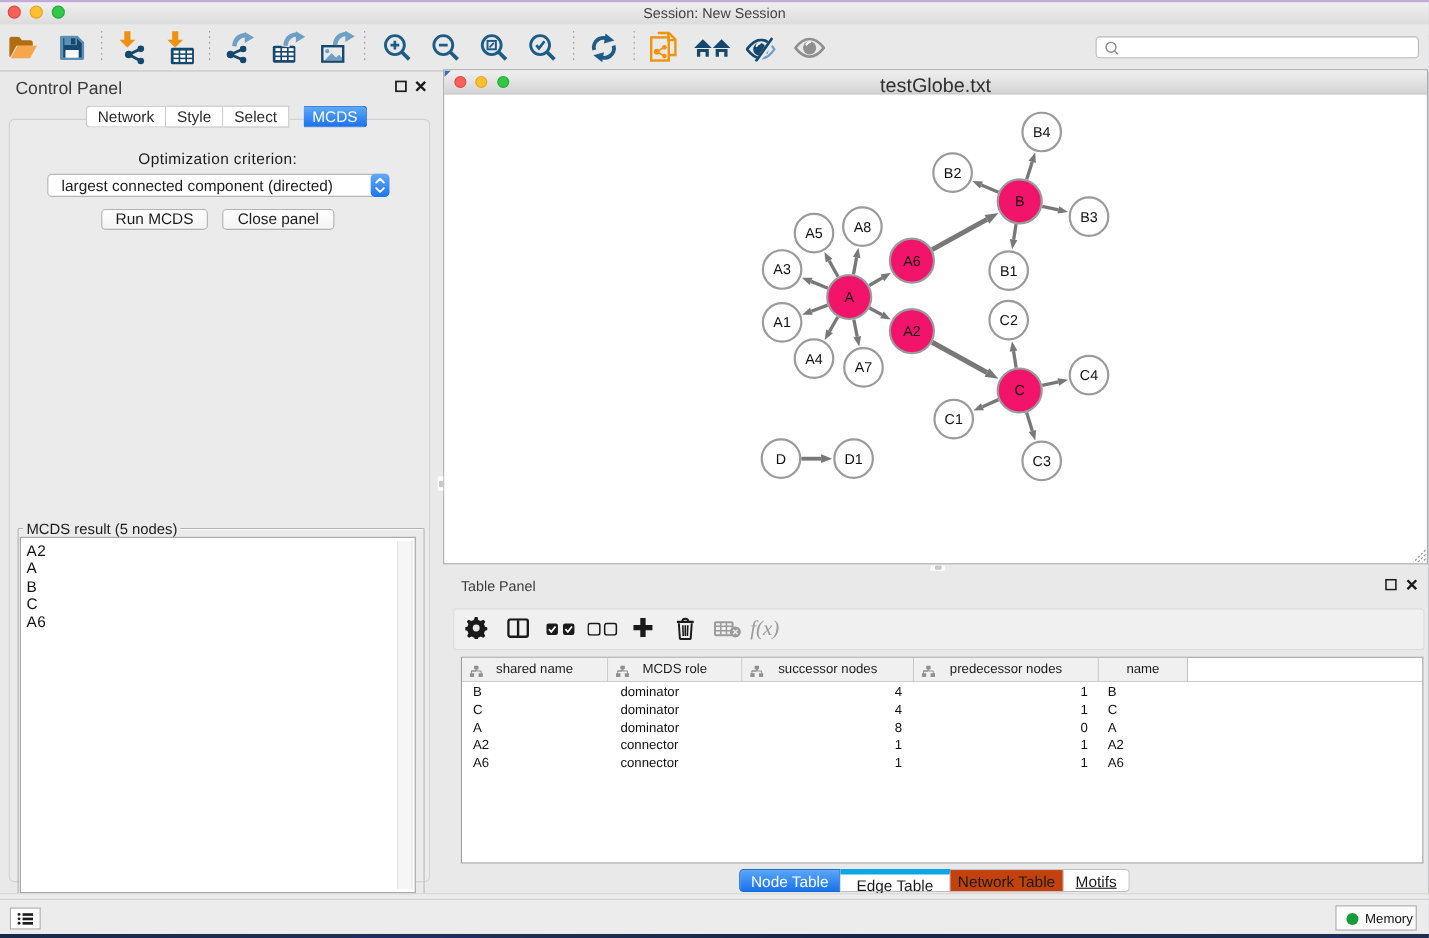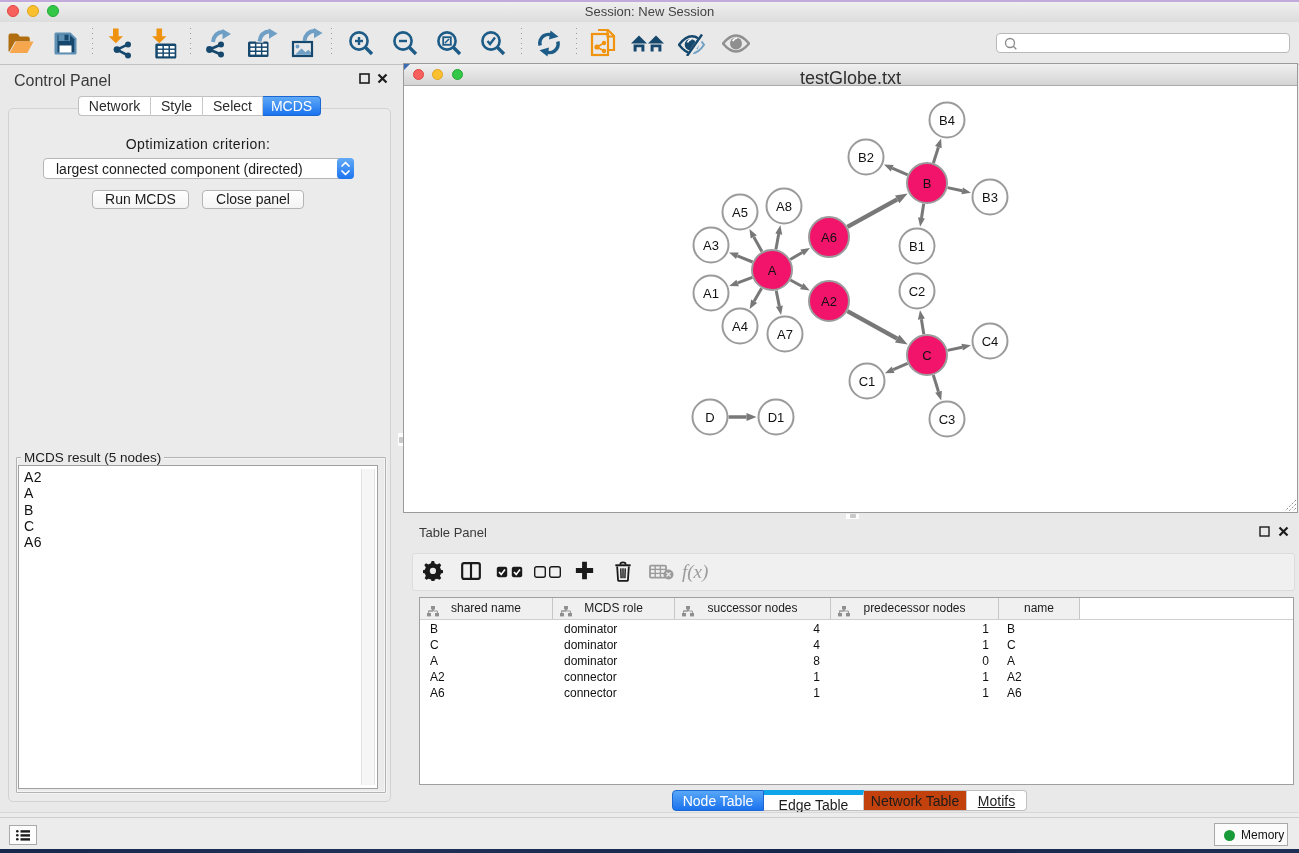--- a/index.html
+++ b/index.html
@@ -21,30 +21,30 @@
 .ticon { position:absolute; top:5px; }
 #search { position:absolute; left:996px; top:11px; width:294px; height:20px; background:#fff; border:1px solid #b9b9b9; border-radius:4px; }
 
 #cp-title { position:absolute; left:14px; top:72px; font-size:16px; color:#3a3a3a; }
 .winbtn { position:absolute; font-size:12px; color:#222; }
 #cp-body { position:absolute; left:8px; top:108px; width:383px; height:694px; background:#ebebeb; border:1px solid #d2d2d2; border-radius:5px; }
 .tabbar { position:absolute; display:flex; height:20px; }
 .tabbar .tab { height:20px; line-height:19px; text-align:center; font-size:14px; color:#2b2b2b;
   background:#ffffff; border-top:1px solid #c0c0c0; border-bottom:1px solid #c0c0c0; border-right:1px solid #c9c9c9; padding:0; }
 .tabbar .tab:first-child { border-left:1px solid #c0c0c0; border-radius:4px 0 0 4px; }
-.tabbar .tab:last-child { border-radius:0 4px 4px 0; }
+.tabbar .tab:last-child { border-radius:0 4px 4px 0;margin-left:13px; }
 .tabbar .tab.sel { background:linear-gradient(#5fa9f7,#1a72ee); color:#fff; border-color:#1a67d2; }
 #opt-label { position:absolute; left:0; top:136px; width:396px; text-align:center; font-size:14px; letter-spacing:0.4px; color:#1c1c1c; }
 #combo { position:absolute; left:43px; top:158px; width:311px; height:21px; background:#fff; border:1px solid #b6b6b6; border-radius:4px; }
 #combo .txt { position:absolute; left:12px; top:2px; font-size:14px; color:#1c1c1c; }
 #combo .step { position:absolute; right:-1px; top:-1px; width:17px; height:21px; border-radius:4px;
   background:linear-gradient(#63abf8,#1c74ef); }
 .btn { position:absolute; height:19px; background:linear-gradient(#ffffff,#f3f3f3); border:1px solid #b4b4b4; border-radius:4px;
   font-size:14px; color:#1c1c1c; text-align:center; line-height:17px; }
-#groupbox { position:absolute; left:16px; top:457px; width:370px; height:336px; border:1px solid #b2b2b2; border-radius:1px; box-shadow:inset 0 0 0 0.5px #fff, 0.5px 0.5px 0 #fff; }
+#groupbox { position:absolute; left:16px; top:480px; width:370px; height:336px; border:1px solid #b2b2b2; border-radius:1px; box-shadow:inset 0 0 0 0.5px #fff, 0.5px 0.5px 0 #fff; }
 #grouplabel { position:absolute; left:4px; top:-8px; background:#ebebeb; padding:0 3px; font-size:13.5px; color:#1c1c1c; }
 #mcdslist { position:absolute; left:1px; top:7px; width:360px; height:324px; background:#fff; border:1px solid #a0a0a0; }
 #mcdslist .items { position:absolute; left:5px; top:3px; font-size:14px; line-height:16.3px; letter-spacing:0.5px; color:#111; }
 #mcdslist .sb { position:absolute; right:2px; top:3px; width:14px; height:calc(100% - 6px); background:#f6f6f6; border-left:1px solid #e3e3e3; border-right:1px solid #e3e3e3; }
 
 #netwin { position:absolute; left:403px; top:63px; width:895px; height:450px; background:#fff;
   border:1px solid #9b9b9b; }
 #nettitle { position:absolute; left:0; top:0; width:100%; height:22px; background:linear-gradient(#f0f0f0,#d4d4d4); border-bottom:1px solid #ababab; }
 #nettitle .t { position:absolute; top:4px; width:100%; text-align:center; font-size:18px; color:#2f2f2f; }
 #netcanvas { position:absolute; left:0px; top:22px; width:893px; height:426px; background:#fff; }

